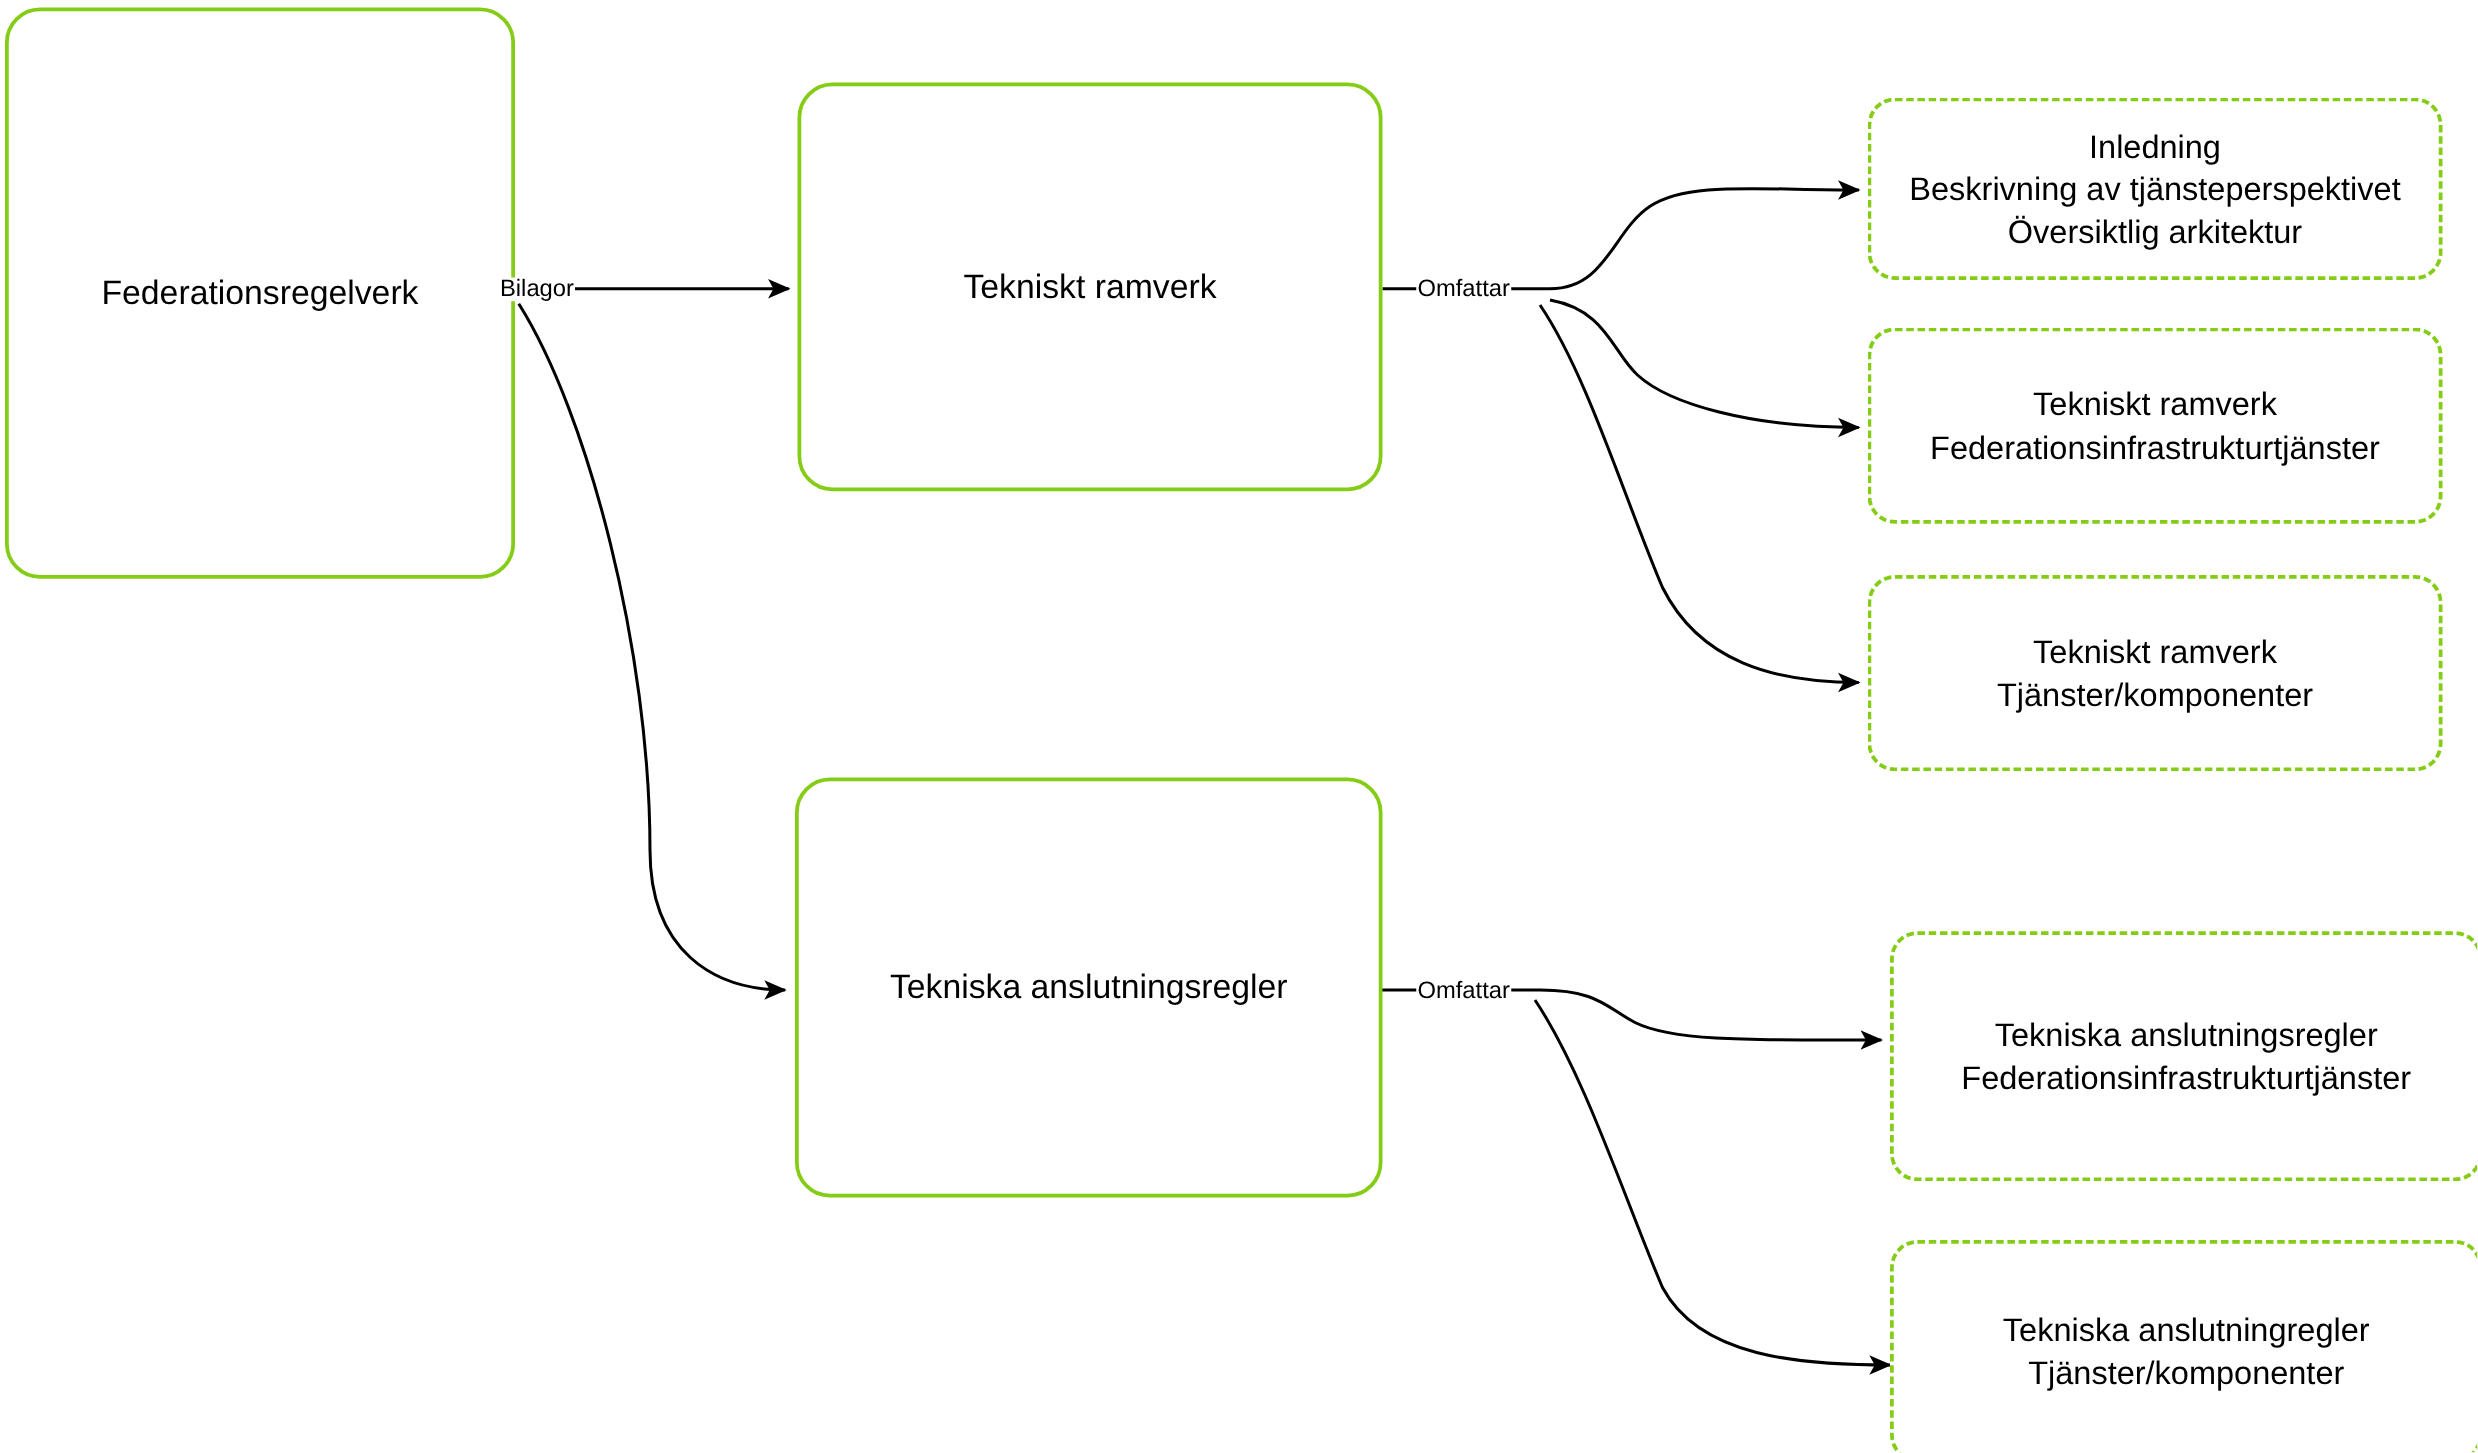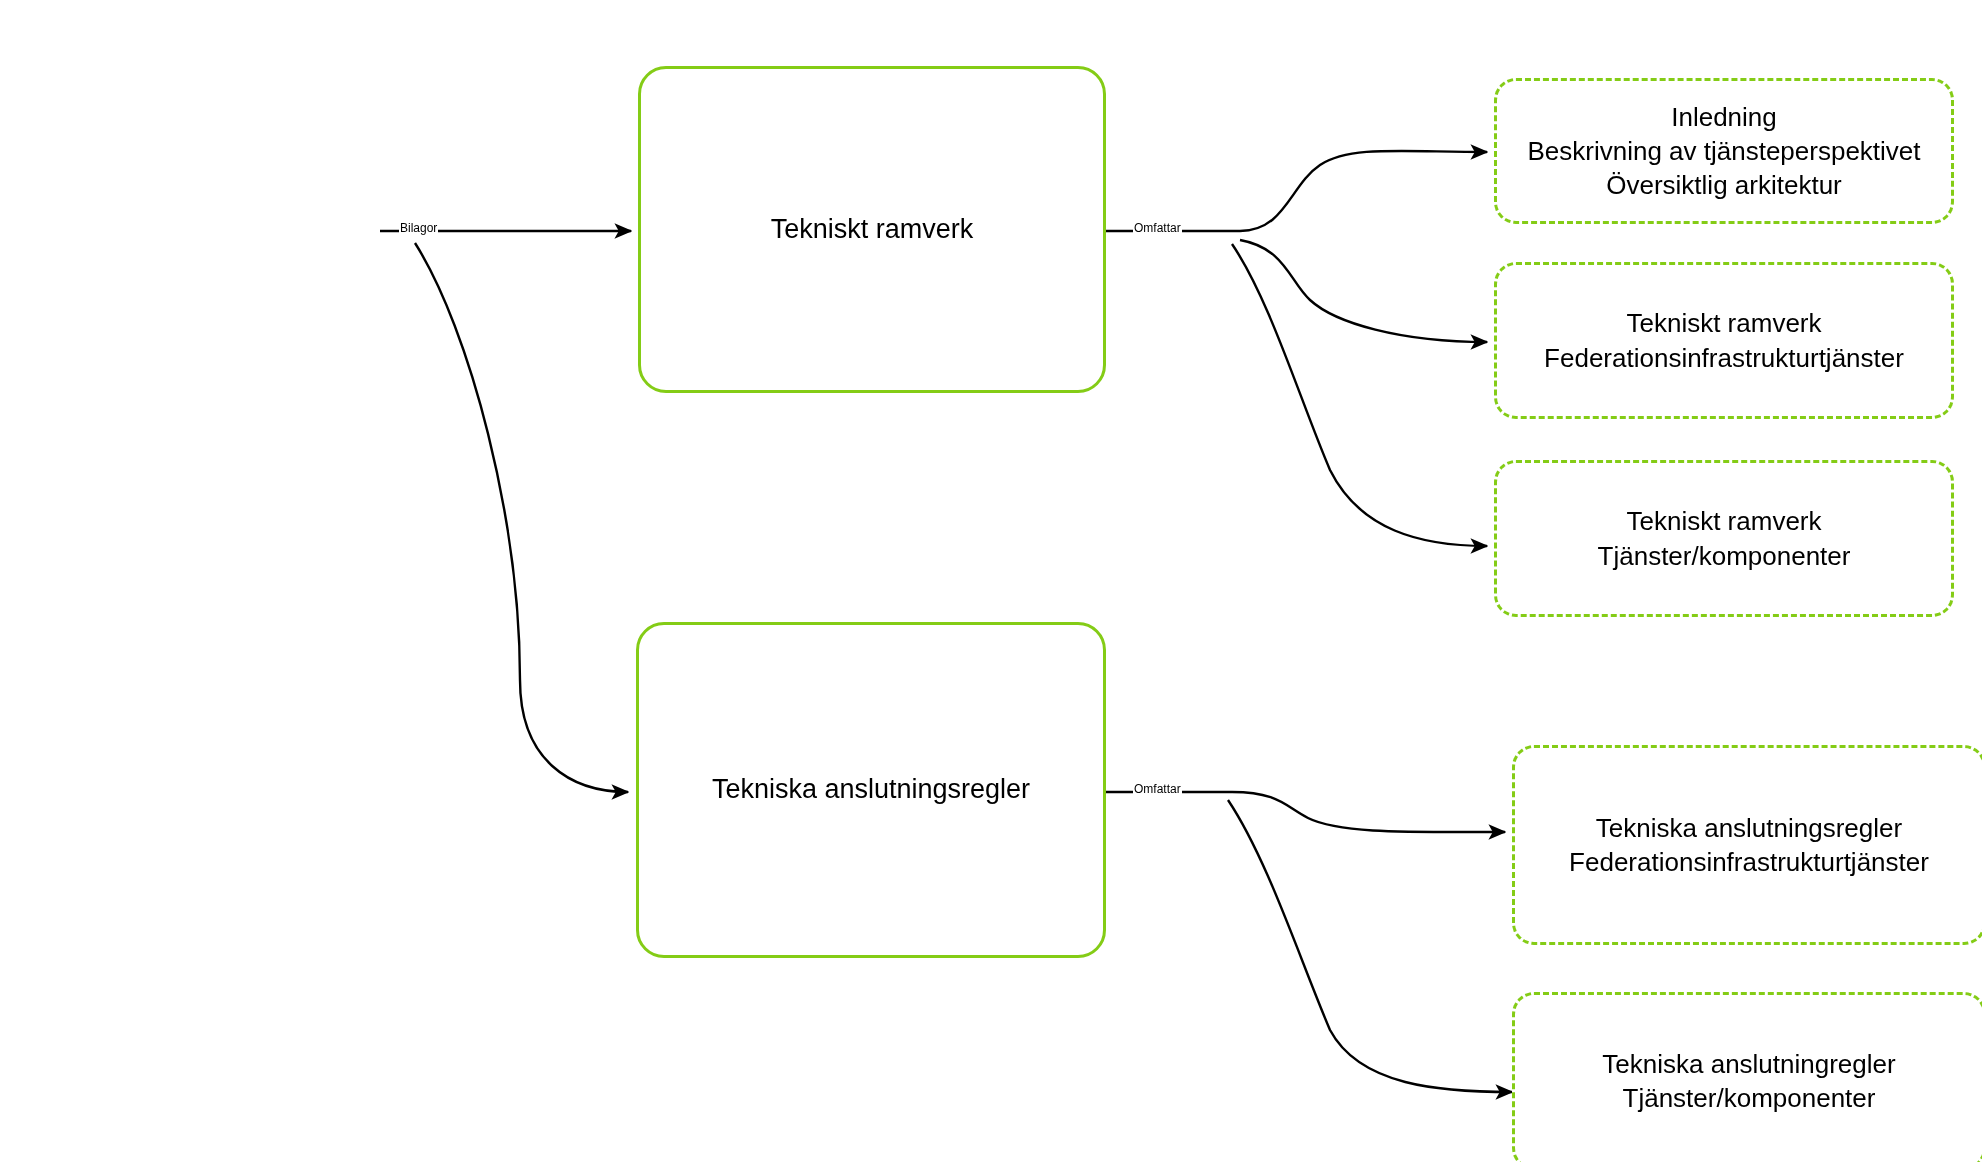--- a/index.html
+++ b/index.html
@@ -36,21 +36,21 @@
   }
   .node.dashed {
     border-style: dashed;
     border-width: 3px;
     border-radius: 22px;
     font-size: 26px;
   }
   .edge-label {
     position: absolute;
     color: #000000;
-    font-size: 12px;
+    font-size: 19px;
     background: #ffffff;
     padding: 0 1px;
     line-height: 1;
     white-space: nowrap;
     z-index: 5;
   }
   svg#wires {
     position: absolute;
     left: 0;
     top: 0;
@@ -86,20 +86,21 @@
 
     <path class="wire" d="M 1240 240 C 1285 248 1290 282 1310 300 C 1335 323 1400 342 1487 342" marker-end="url(#arrow)"></path>
 
     <path class="wire" d="M 1232 244 C 1270 300 1300 400 1330 470 C 1360 530 1420 546 1487 546" marker-end="url(#arrow)"></path>
 
     <path class="wire" d="M 1105 792 L 1232 792 C 1278 792 1285 806 1308 818 C 1340 834 1410 832 1505 832" marker-end="url(#arrow)"></path>
 
     <path class="wire" d="M 1228 800 C 1268 860 1300 960 1330 1030 C 1360 1086 1440 1092 1512 1092" marker-end="url(#arrow)"></path>
   </svg>
 
+  <div class="node solid" style="left:4px; top:6px; width:408px; height:457px;">Federationsregelverk</div>
 
   <div class="node solid" style="left:638px; top:66px; width:468px; height:327px;">Tekniskt ramverk</div>
 
   <div class="node solid" style="left:636px; top:622px; width:470px; height:336px;">Tekniska anslutningsregler</div>
 
   <div class="node dashed" style="left:1494px; top:78px; width:460px; height:146px;">Inledning
 Beskrivning av tjänsteperspektivet
 Översiktlig arkitektur</div>
 
   <div class="node dashed" style="left:1494px; top:262px; width:460px; height:157px;">Tekniskt ramverk

